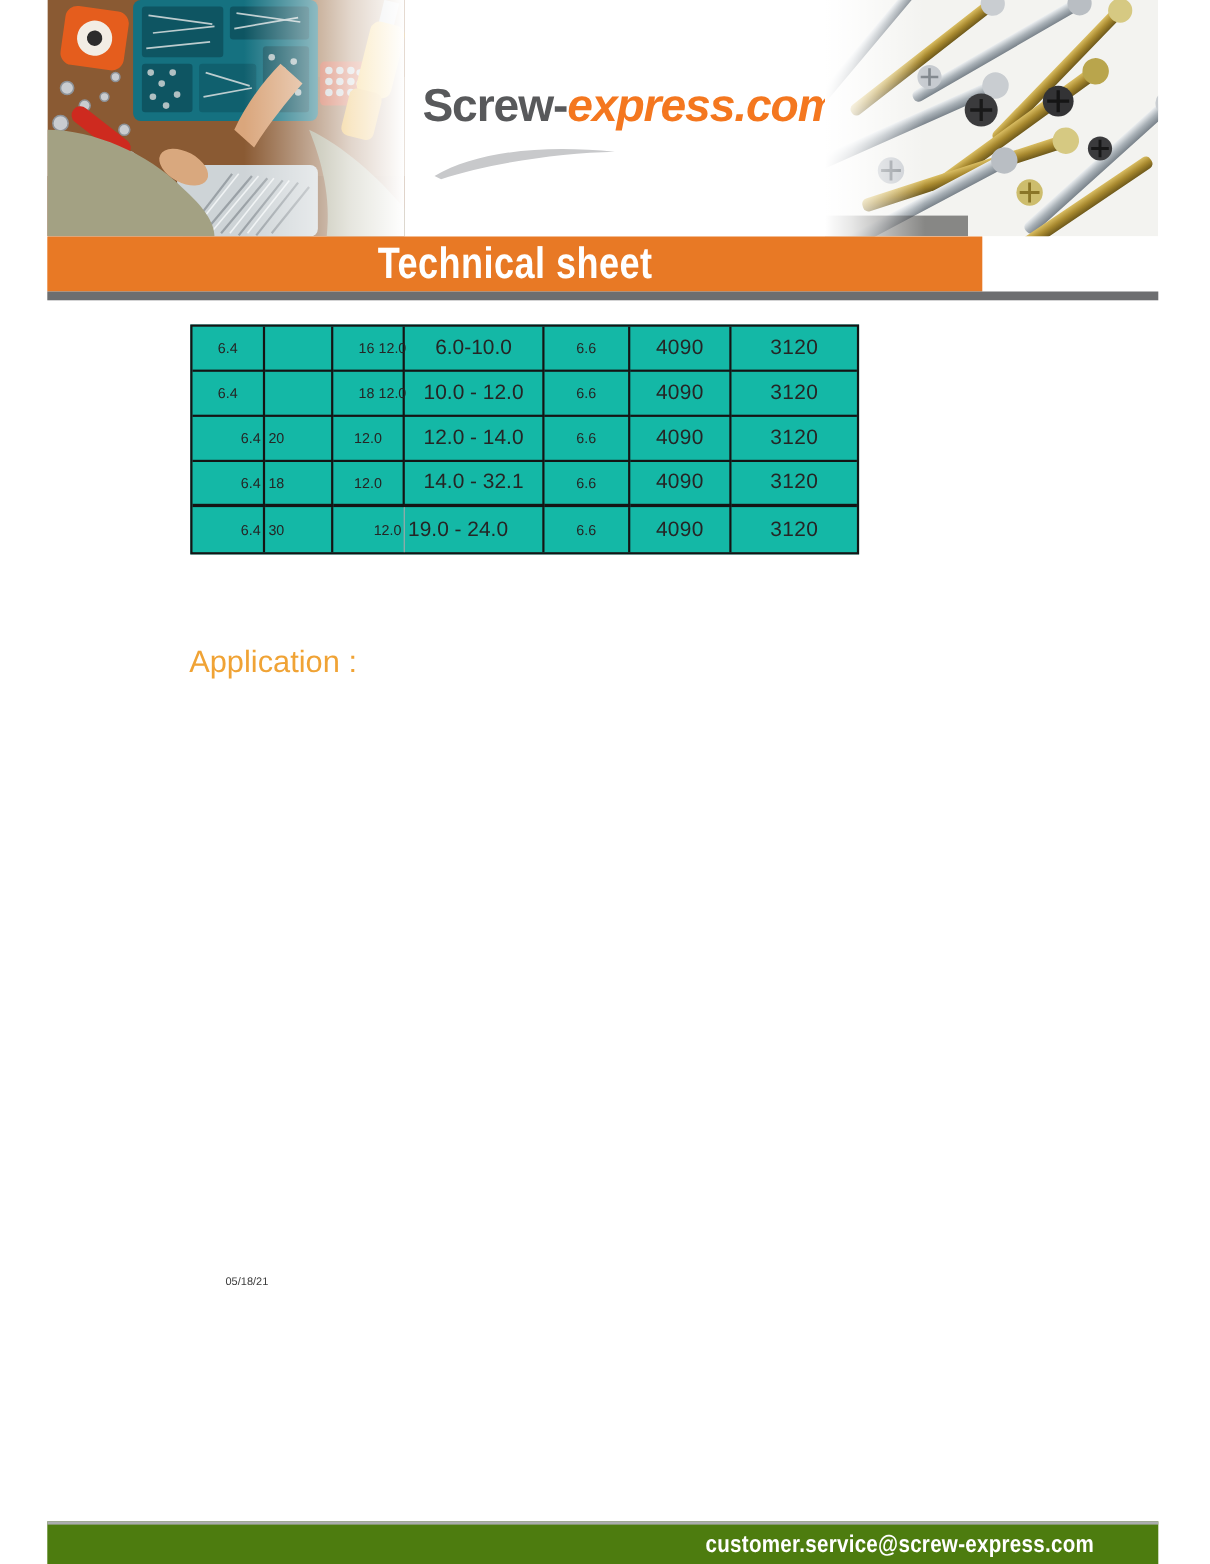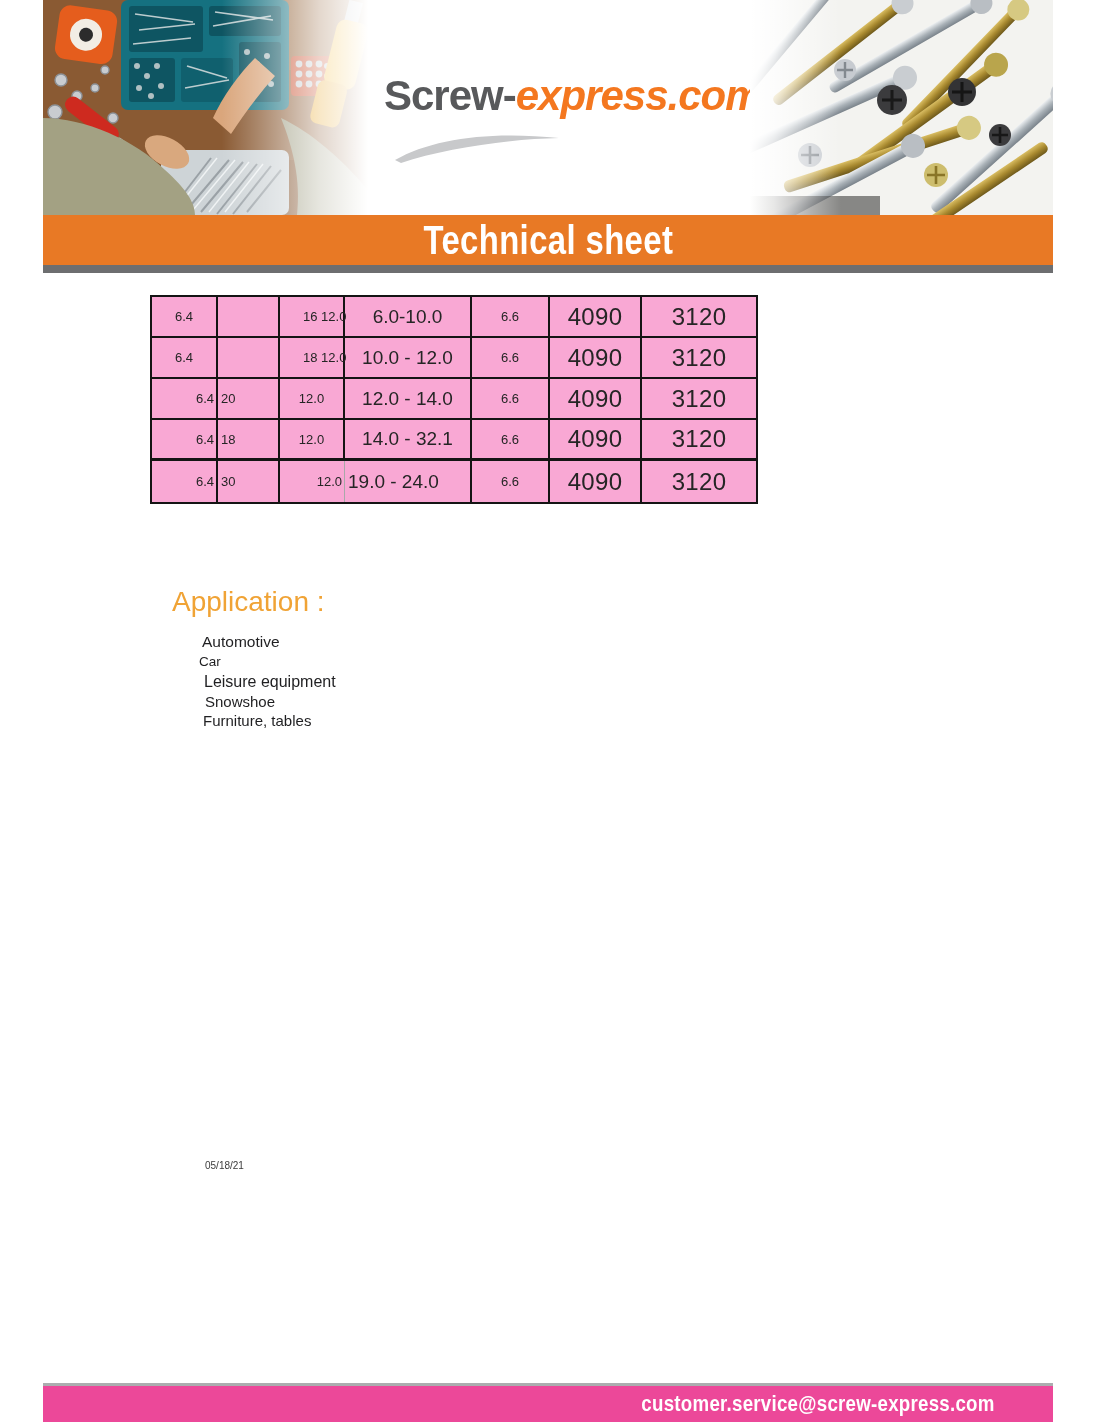--- a/index.html
+++ b/index.html
@@ -19,62 +19,62 @@
   .fade-l{background:linear-gradient(to left, rgba(255,255,255,0) 70%, rgba(255,255,255,0.8) 92%, #ffffff 100%);}
 
   
   .logo-wrap{position:absolute;left:368px;top:0;width:382px;height:197px;}
   .logo-text{position:absolute;left:16px;top:72px;font-size:42px;font-weight:bold;letter-spacing:-1px;white-space:nowrap;}
   .brand-dark{color:#58595B;}
   .brand-orange{color:#F4771F;font-style:italic;}
   .swoosh{position:absolute;left:22px;top:130px;width:172px;height:34px;}
 
   
-  .banner{position:absolute;left:43px;top:215px;width:1010px;height:50px;background:#E87925;
+  .banner{position:absolute;left:43px;top:215px;width:850px;height:50px;background:#E87925;
           display:flex;align-items:center;justify-content:center;}
   .banner-title{color:#ffffff;font-size:40px;font-weight:bold;transform:scaleX(0.82);white-space:nowrap;letter-spacing:0.5px;}
   .rule{position:absolute;left:43px;top:265px;width:1010px;height:8px;background:#6D6E70;}
 
   
   .sheet-table{
-    position:absolute;left:150px;top:295px;
+    position:absolute;left:173px;top:295px;
     display:grid;grid-template-columns:66px 62px 65px 127px 78px 92px 114px;
-    grid-auto-rows:41px;border:2px solid #141414;background:#f9a8d4;
+    grid-auto-rows:41px;border:2px solid #141414;background:#14b8a6;
   }
   .cell{
     box-sizing:border-box;border-right:2px solid #141414;border-bottom:2px solid #141414;
     display:flex;align-items:center;justify-content:center;
     font-size:13px;color:#252525;white-space:nowrap;overflow:visible;
   }
   .cell.lastcol{border-right:none;}
   .cell.lastrow{border-bottom:none;}
   .cell.thickb{border-bottom-width:3px;}
   .cell.lightr{border-right:1px solid #a9a9a9;}
-  .cell.big{font-size:24px;letter-spacing:0.3px;}
+  .cell.big{font-size:19px;letter-spacing:0.3px;}
   .cell.rng{font-size:19px;}
   .cell.al{justify-content:flex-start;padding-left:3px;}
   .cell.ar{justify-content:flex-end;padding-right:2px;}
   .cell.padl{justify-content:flex-start;padding-left:23px;}
 
   
   .app-title{position:absolute;left:172px;top:586px;color:#F0A335;font-size:28px;font-weight:normal;}
   .app-items{position:absolute;left:202px;top:632px;display:flex;flex-direction:column;color:#1f1f21;}
   .app-items .it{display:block;}
   .it0{font-size:15.5px;line-height:20px;}
   .it1{font-size:13.5px;line-height:19px;margin-left:-3px;}
   .it2{font-size:16px;line-height:21px;margin-left:2px;}
   .it3{font-size:15px;line-height:19px;margin-left:3px;}
   .it4{font-size:15px;line-height:19px;margin-left:1px;}
 
   
   .doc-date{position:absolute;left:205px;top:1132px;font-size:10px;color:#3b3b3b;margin-top:28px;}
 
   
   .footer{
-    position:absolute;left:43px;top:1383px;width:1010px;height:39px;background:#ec4899;
+    position:absolute;left:43px;top:1383px;width:1010px;height:39px;background:#4d7c0f;
     border-top:3px solid #ABADAF;box-sizing:border-box;
     display:flex;align-items:center;justify-content:flex-end;padding-right:58px;
   }
   .footer-email{color:#ffffff;font-size:22px;font-weight:bold;transform:scaleX(0.85);
                 transform-origin:right center;white-space:nowrap;letter-spacing:0.3px;}
 </style>
 </head>
 <body>
 
 <div class="page">
@@ -334,27 +334,20 @@
     <div class="cell ar lastrow">6.4</div>
     <div class="cell al lastrow">30</div>
     <div class="cell ar lightr lastrow">12.0</div>
     <div class="cell rng al lastrow">19.0 - 24.0</div>
     <div class="cell lastrow">6.6</div>
     <div class="cell big lastrow">4090</div>
     <div class="cell big lastcol lastrow">3120</div>
   </div>
 
   <div class="app-title">Application :</div>
-  <div class="app-items">
-    <span class="it it0">Automotive</span>
-    <span class="it it1">Car</span>
-    <span class="it it2">Leisure equipment</span>
-    <span class="it it3">Snowshoe</span>
-    <span class="it it4">Furniture, tables</span>
-  </div>
 
   <div class="doc-date">05/18/21</div>
 
   <div class="footer">
     <span class="footer-email">customer.service@screw-express.com</span>
   </div>
 
 </div>
 
 </body></html>

